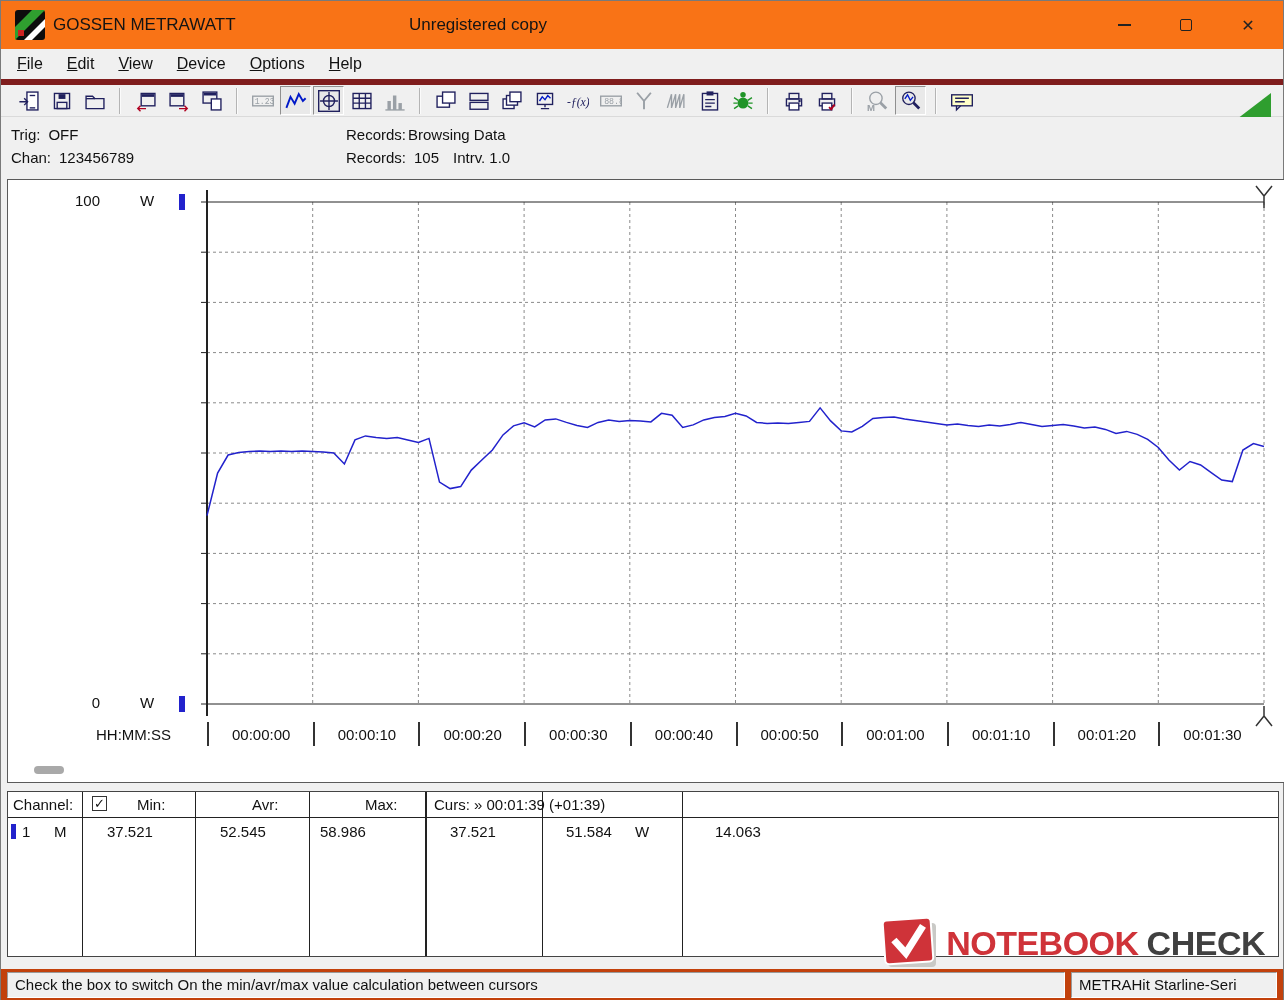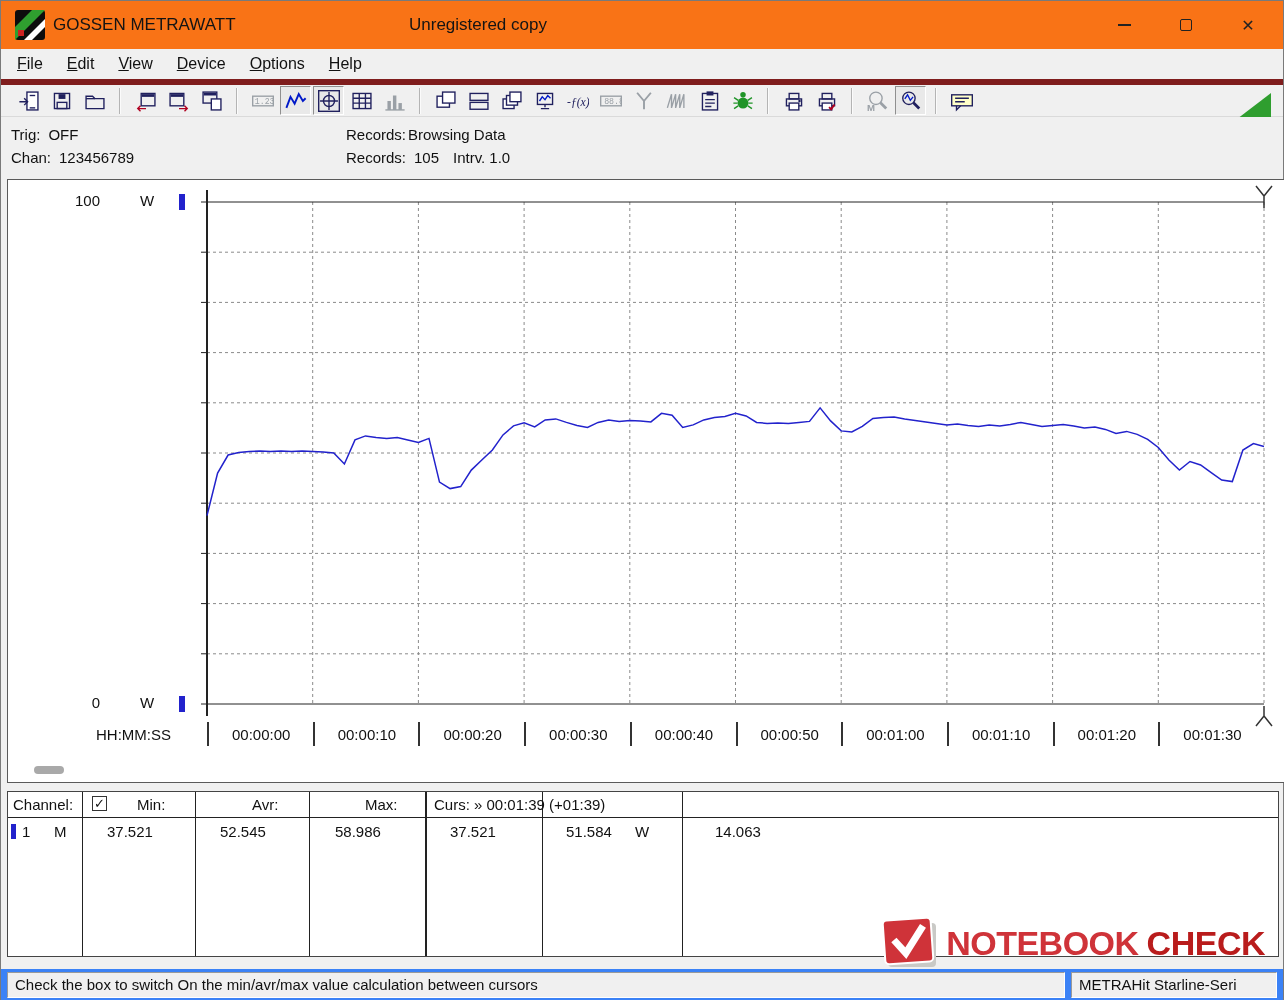--- a/index.html
+++ b/index.html
@@ -58,28 +58,28 @@
   .vline { position:absolute; top:0; bottom:0; width:0; border-left:1px solid #222; }
   .vline.thick { border-left-width:2px; }
   .hline { position:absolute; left:0; right:0; height:0; border-top:1px solid #222; }
   .th { position:absolute; top:4px; font-size:15px; white-space:nowrap; }
   .td { position:absolute; top:31px; font-size:15px; white-space:nowrap; }
   .checkbox { position:absolute; left:84px; top:4px; width:15px; height:15px; background:#fff; border:1px solid #333;
               display:flex; align-items:center; justify-content:center; font-size:13px; line-height:13px; cursor:default; }
   .chan-marker { position:absolute; left:3px; top:32px; width:5px; height:15px; background:#2222cc; }
 
   
-  .statusbar { position:absolute; left:0; top:968px; width:100%; height:32px; background:#3b82f6; }
+  .statusbar { position:absolute; left:0; top:968px; width:100%; height:32px; background:#c2410c; }
   .sbox { position:absolute; top:3px; height:26px; background:#f0f0f0; font-size:15px; line-height:24px;
           padding-left:7px; border:1px solid; border-color:#9a9a9a #ffffff #ffffff #9a9a9a; white-space:nowrap; overflow:hidden; }
 
   
   .watermark { position:absolute; right:18px; top:916px; height:52px; display:flex; align-items:center; gap:8px; z-index:5; }
   .wm-red  { font-size:34px; font-weight:bold; color:#cf3339; letter-spacing:-0.5px; }
-  .wm-gray { font-size:34px; font-weight:bold; color:#b91c1c; letter-spacing:-0.5px; }
+  .wm-gray { font-size:34px; font-weight:bold; color:#404040; letter-spacing:-0.5px; }
 </style>
 </head>
 <body>
 
 <div id="app">
 
   <div class="titlebar">
     <svg class="logo" width="30" height="30" viewBox="0 0 30 30">
       <rect width="30" height="30" rx="3" fill="#0d0d0d"></rect>
       <path d="M0 30 L30 0 H17 L0 17 Z" fill="#2f9e2f"></path>
@@ -386,21 +386,21 @@
     <span class="th" style="left:129px">Min:</span>
     <span class="th" style="left:244px">Avr:</span>
     <span class="th" style="left:357px">Max:</span>
     <span class="th" style="left:426px">Curs: » 00:01:39 (+01:39)</span>
 
     <span class="chan-marker"></span>
     <span class="td" style="left:14px">1</span>
     <span class="td" style="left:46px">M</span>
     <span class="td" style="left:99px">37.521</span>
     <span class="td" style="left:212px">52.545</span>
-    <span class="td" style="left:327px">58.986</span>
+    <span class="td" style="left:312px">58.986</span>
     <span class="td" style="left:442px">37.521</span>
     <span class="td" style="left:558px">51.584</span>
     <span class="td" style="left:627px">W</span>
     <span class="td" style="left:707px">14.063</span>
   </div>
 
   <div class="watermark">
     <svg width="56" height="52" viewBox="0 0 56 52">
       <rect x="6" y="6" width="48" height="44" rx="4" fill="#c9c9c6"></rect>
       <g transform="rotate(-4 26 24)">

